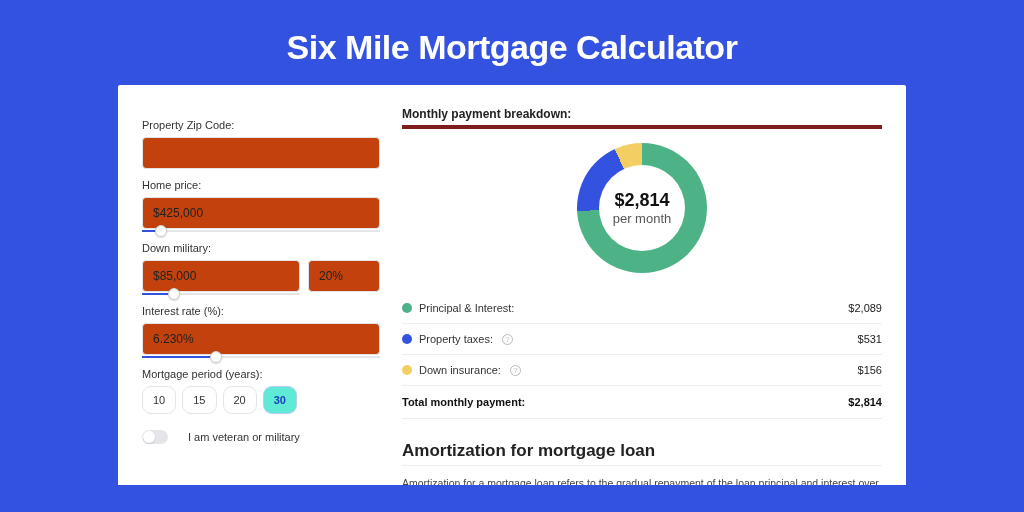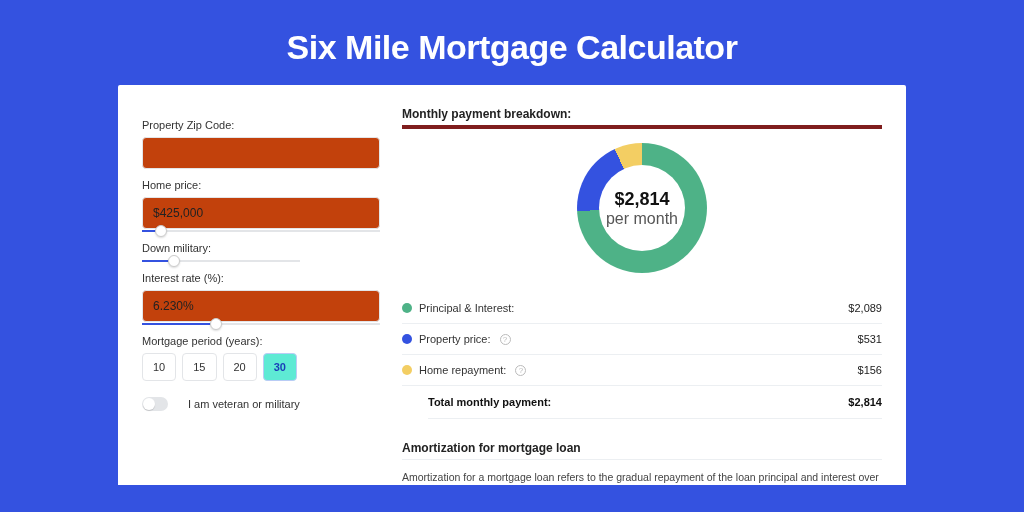--- a/index.html
+++ b/index.html
@@ -11,60 +11,64 @@
   .field-label { font-size: 11px; color: #333; margin-bottom: 6px; margin-top: 10px; display: block; }
   .left .field-label:first-child { margin-top: 12px; }
   .text-input { width: 100%; height: 32px; border: 1px solid #e3e5e8; border-radius: 4px; padding: 0 10px; font-size: 12px; color: #222; background: #c2410c; }
   .slider-track { width: 100%; height: 2px; background: #e3e5e8; position: relative; margin-top: 1px; }
   .slider-fill { height: 100%; background: #3452e0; }
   .slider-thumb { position: absolute; top: 50%; transform: translate(-50%,-50%); width: 12px; height: 12px; background: #fff; border: 1px solid #ccc; border-radius: 50%; box-shadow: 0 1px 2px rgba(0,0,0,0.15); cursor: pointer; }
   .dp-row { display: flex; gap: 8px; }
   .dp-row .text-input:first-child { flex: 0 0 158px; }
   .dp-row .text-input:last-child { flex: 1; }
   .period-row { display: flex; gap: 6px; }
-  .period-btn { height: 28px; padding: 0 10px; border: 1px solid #e3e5e8; border-radius: 4px; background: #fff; font-size: 11px; color: #333; cursor: pointer; display: flex; align-items: center; justify-content: center; }
+  .period-btn { height: 28px; padding: 0 10px; border: 1px solid #e3e5e8; border-radius: 9px; background: #fff; font-size: 11px; color: #333; cursor: pointer; display: flex; align-items: center; justify-content: center; }
   .period-btn.active { background: #5eead4; border-color: #b9ccf5; color: #1a3db8; font-weight: 600; }
   .veteran-row { display: flex; align-items: center; gap: 20px; margin-top: 16px; }
   .toggle { width: 26px; height: 14px; background: #e3e5e8; border-radius: 999px; position: relative; cursor: pointer; }
   .toggle-knob { position: absolute; left: 1px; top: 1px; width: 12px; height: 12px; background: #fff; border-radius: 50%; box-shadow: 0 1px 1px rgba(0,0,0,0.15); }
   .vet-label { font-size: 11px; color: #333; }
   .section-header { font-size: 12px; font-weight: 700; color: #222; padding-bottom: 4px; border-bottom: 4px solid #7f1d1d; }
   .donut-area { display: flex; justify-content: center; padding: 14px 0 20px; }
   .donut-wrap { position: relative; width: 130px; height: 130px; }
   .donut-ring { width: 100%; height: 100%; border-radius: 50%; }
   .donut-hole { position: absolute; inset: 22px; background: #fff; border-radius: 50%; display: flex; flex-direction: column; align-items: center; justify-content: center; }
   .donut-amount { font-size: 18px; font-weight: 800; color: #111; }
-  .donut-sub { font-size: 16px; color: #555; }
+  .donut-sub { font-size: 13px; color: #555; }
   .legend-row { display: flex; align-items: center; justify-content: space-between; padding: 9px 0; border-bottom: 1px solid #eceff2; font-size: 11px; color: #333; }
   .legend-left { display: flex; align-items: center; gap: 7px; }
   .dot { width: 10px; height: 10px; border-radius: 50%; display: inline-block; }
   .info-icon { width: 11px; height: 11px; border: 1px solid #bbb; border-radius: 50%; font-size: 8px; color: #bbb; display: inline-flex; align-items: center; justify-content: center; margin-left: 2px; }
   .legend-val { font-size: 11px; color: #222; }
-  .total-row { display: flex; align-items: center; justify-content: space-between; padding: 10px 0; font-weight: 700; font-size: 11px; color: #111; border-bottom: 1px solid #eceff2; margin-left: 26px; }
-  .amort-head { font-size: 12px; font-weight: 700; color: #222; margin-top: 22px; padding-bottom: 4px; border-bottom: 1px solid #eceff2; }
+  .total-row { display: flex; align-items: center; justify-content: space-between; padding: 10px 0; font-weight: 700; font-size: 11px; color: #111; border-bottom: 1px solid #eceff2; }
+  .amort-head { font-size: 17px; font-weight: 700; color: #222; margin-top: 22px; padding-bottom: 4px; border-bottom: 1px solid #eceff2; }
   .amort-text { font-size: 10.5px; color: #444; margin-top: 10px; line-height: 1.5; }
 </style>
 </head>
 <body>
 
 <h1 class="page-title">Six Mile Mortgage Calculator</h1>
 
 <div class="card">
   <div class="left">
     <label class="field-label">Property Zip Code:</label>
     <input class="text-input" value="" style="">
 
     <label class="field-label">Home price:</label>
     <input class="text-input" value="$425,000" style="">
     <div class="slider-track">
       <div class="slider-fill" id="hp-fill" style="width: 8%;"></div>
       <div class="slider-thumb" id="hp-thumb" style="left: 8%;"></div>
     </div>
 
     <label class="field-label">Down military:</label>
+    <div class="dp-row">
+      <input class="text-input" value="$85,000" style="">
+      <input class="text-input" value="20%" style="">
+    </div>
     <div class="slider-track" style="width:158px">
       <div class="slider-fill" id="dp-fill" style="width: 20%;"></div>
       <div class="slider-thumb" id="dp-thumb" style="left: 20%;"></div>
     </div>
 
     <label class="field-label">Interest rate (%):</label>
     <input class="text-input" value="6.230%" style="">
     <div class="slider-track">
       <div class="slider-fill" id="ir-fill" style="width: 31%;"></div>
       <div class="slider-thumb" id="ir-thumb" style="left: 31%;"></div>
@@ -103,29 +107,29 @@
         <div class="legend-row">
           <div class="legend-left">
             <span class="dot" style="background: rgb(78, 178, 135);"></span>
             <span>Principal &amp; Interest:</span>
           </div>
           <span class="legend-val">$2,089</span>
         </div>
         <div class="legend-row">
           <div class="legend-left">
             <span class="dot" style="background: rgb(52, 82, 224);"></span>
-            <span>Property price:</span>
+            <span>Property taxes:</span>
             <span class="info-icon">?</span>
           </div>
           <span class="legend-val">$531</span>
         </div>
         <div class="legend-row">
           <div class="legend-left">
             <span class="dot" style="background: rgb(243, 206, 99);"></span>
-            <span>Home repayment:</span>
+            <span>Down insurance:</span>
             <span class="info-icon">?</span>
           </div>
           <span class="legend-val">$156</span>
         </div>
       </div>
 
     <div class="total-row">
       <span>Total monthly payment:</span>
       <span>$2,814</span>
     </div>

